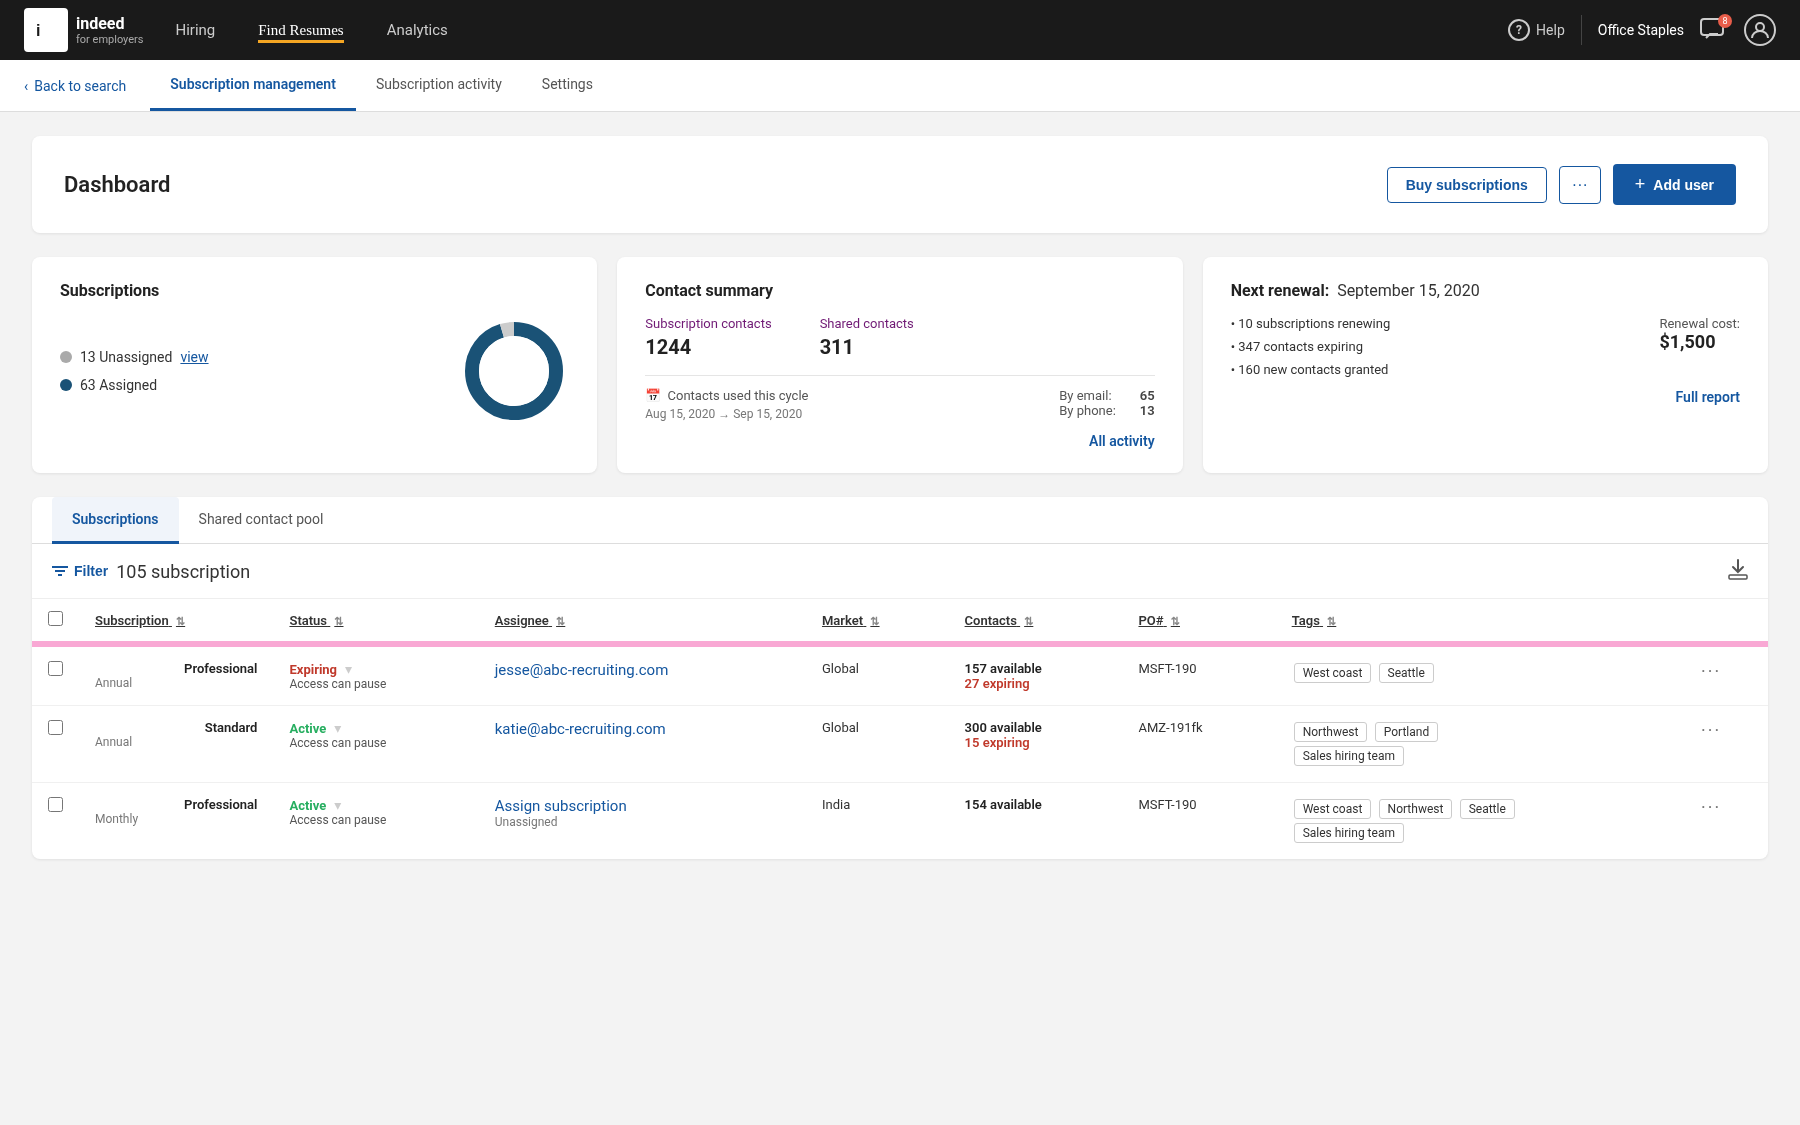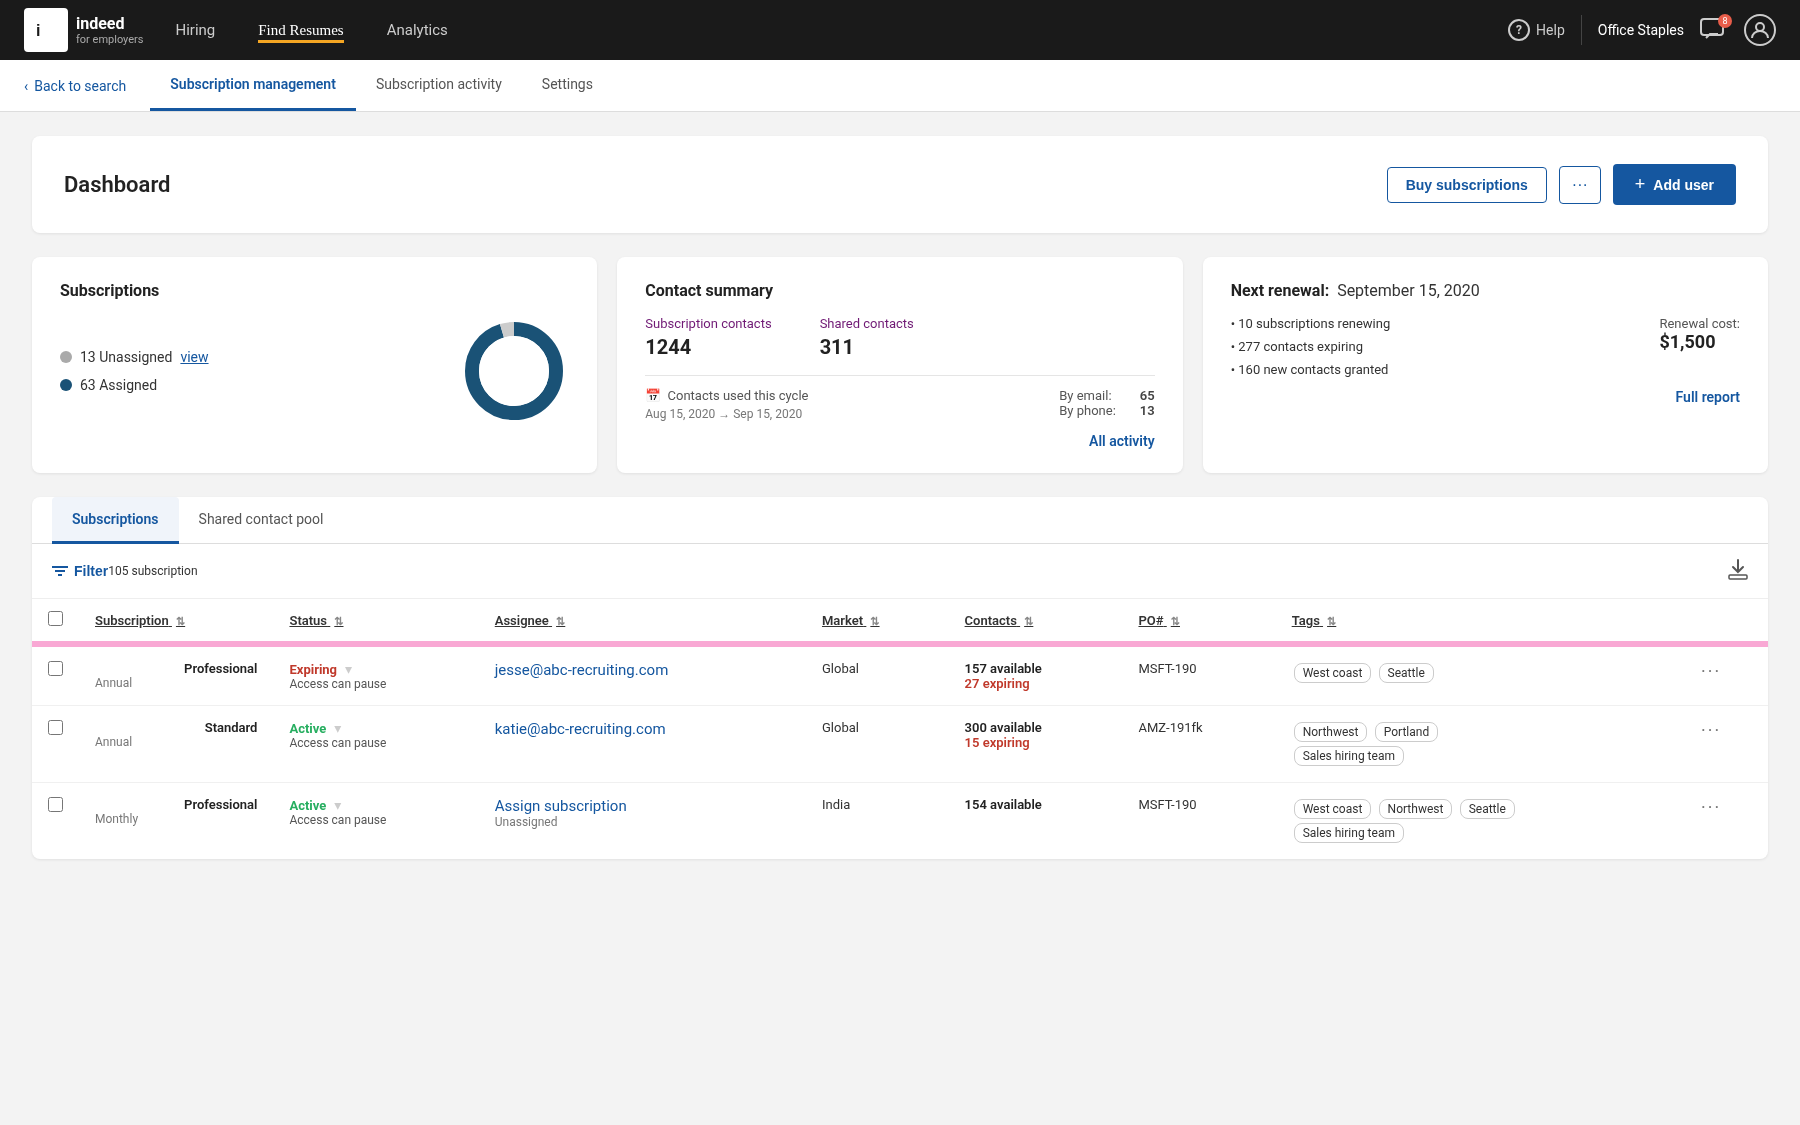--- a/index.html
+++ b/index.html
@@ -410,21 +410,22 @@
       gap: 6px;
       color: #1557a0;
       font-size: 14px;
       font-weight: 600;
       cursor: pointer;
       border: none;
       background: none;
     }
     .filter-count {
       color: #333;
-      font-size: 12px;
+      font-size: 18px;
+      margin-left: 8px;
     }
     .download-btn {
       color: #555;
       cursor: pointer;
       font-size: 18px;
     }
 
     
     .data-table {
       width: 100%;
@@ -485,21 +486,21 @@
       font-size: 13px;
     }
     .contacts-expiring {
       color: #c0392b;
       font-weight: 600;
       font-size: 13px;
     }
     .tag {
       display: inline-block;
       border: 1px solid #ccc;
-      border-radius: 8px;
+      border-radius: 3px;
       padding: 2px 8px;
       font-size: 12px;
       color: #333;
       margin: 2px;
     }
     .assignee-link {
       color: #1557a0;
       font-size: 15px;
     }
     .unassigned-text {
@@ -666,21 +667,21 @@
     </div>
 
     <div class="stat-card">
       <div class="renewal-header">
         <span>Next renewal:</span>
         <span class="renewal-date">September 15, 2020</span>
       </div>
       <div class="renewal-cost-row">
         <ul class="renewal-items">
           <li class="renewal-item">• 10 subscriptions renewing</li>
-          <li class="renewal-item">• 277 contacts expiring</li>
+          <li class="renewal-item">• 347 contacts expiring</li>
           <li class="renewal-item">• 160 new contacts granted</li>
         </ul>
         <div>
           <div class="renewal-cost-label">Renewal cost:</div>
           <div class="renewal-cost-value">$1,500</div>
         </div>
       </div>
       <a class="full-report-link">Full report</a>
     </div>
   </div>

